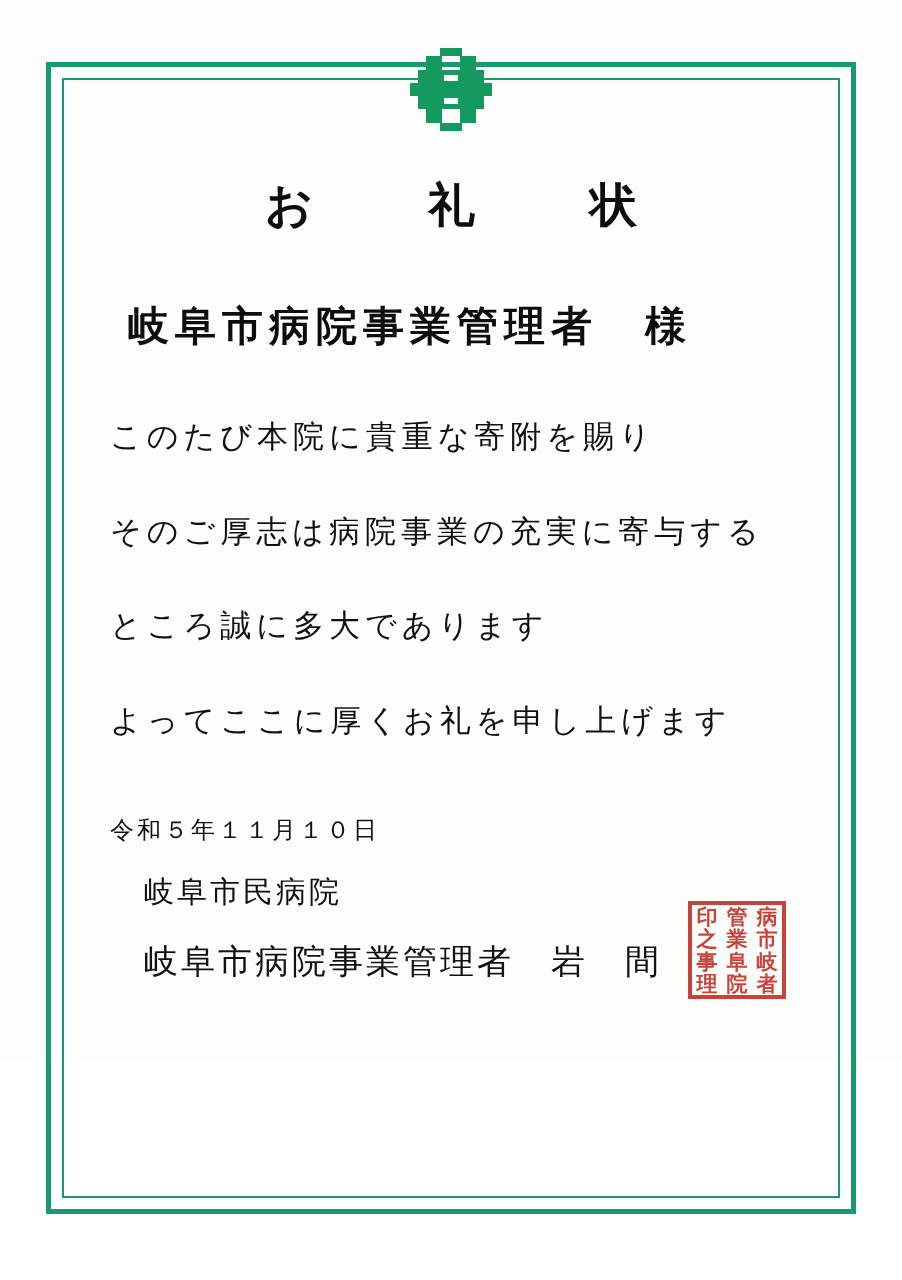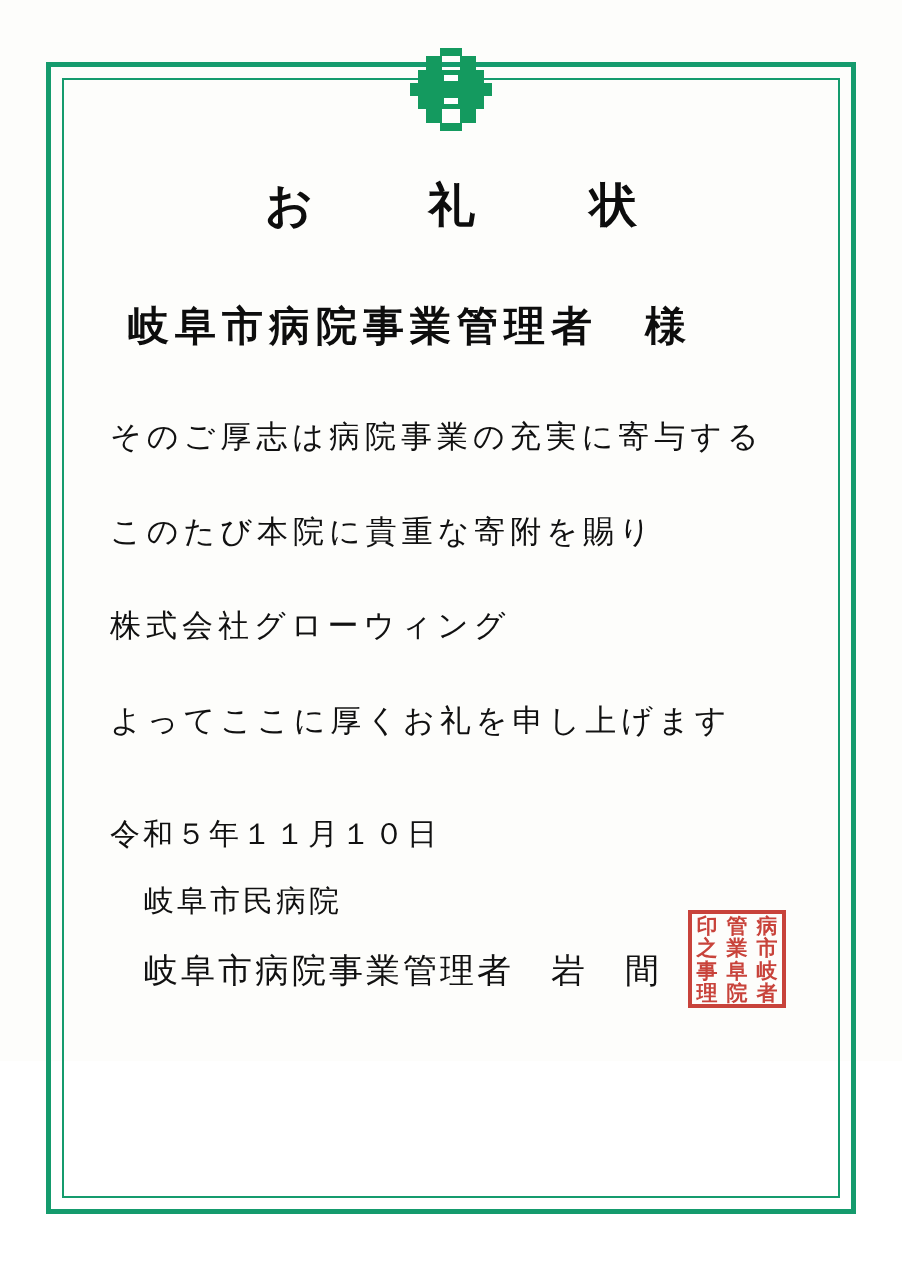--- a/index.html
+++ b/index.html
@@ -104,21 +104,21 @@
     white-space: pre;
   }
   .body-line:last-child { margin-bottom: 0; }
 
   .signature-block {
     margin-top: 78px;
     padding-left: 18px;
     position: relative;
   }
   .sig-date {
-    font-size: 30px;
+    font-size: 24px;
     letter-spacing: 3px;
     margin-bottom: 26px;
     white-space: pre;
     font-family: "DejaVu Serif", "Liberation Serif", serif;
   }
   .sig-org {
     font-size: 30px;
     letter-spacing: 3px;
     margin-bottom: 26px;
     padding-left: 34px;
@@ -187,23 +187,23 @@
     </svg>
   </div>
 
   <div class="content">
 
     <div class="doc-title">お　礼　状</div>
 
     <div class="recipient">岐阜市病院事業管理者　様</div>
 
     <div class="body-block">
+      <div class="body-line">このたび本院に貴重な寄附を賜り</div>
       <div class="body-line">そのご厚志は病院事業の充実に寄与する</div>
-      <div class="body-line">このたび本院に貴重な寄附を賜り</div>
-      <div class="body-line">株式会社グローウィング</div>
+      <div class="body-line">ところ誠に多大であります</div>
       <div class="body-line">よってここに厚くお礼を申し上げます</div>
     </div>
 
     <div class="signature-block">
       <div class="sig-date">令和５年１１月１０日</div>
       <div class="sig-org">岐阜市民病院</div>
       <div class="sig-officer">岐阜市病院事業管理者　岩　間</div>
 
       <div class="seal">
         <span>病</span>

